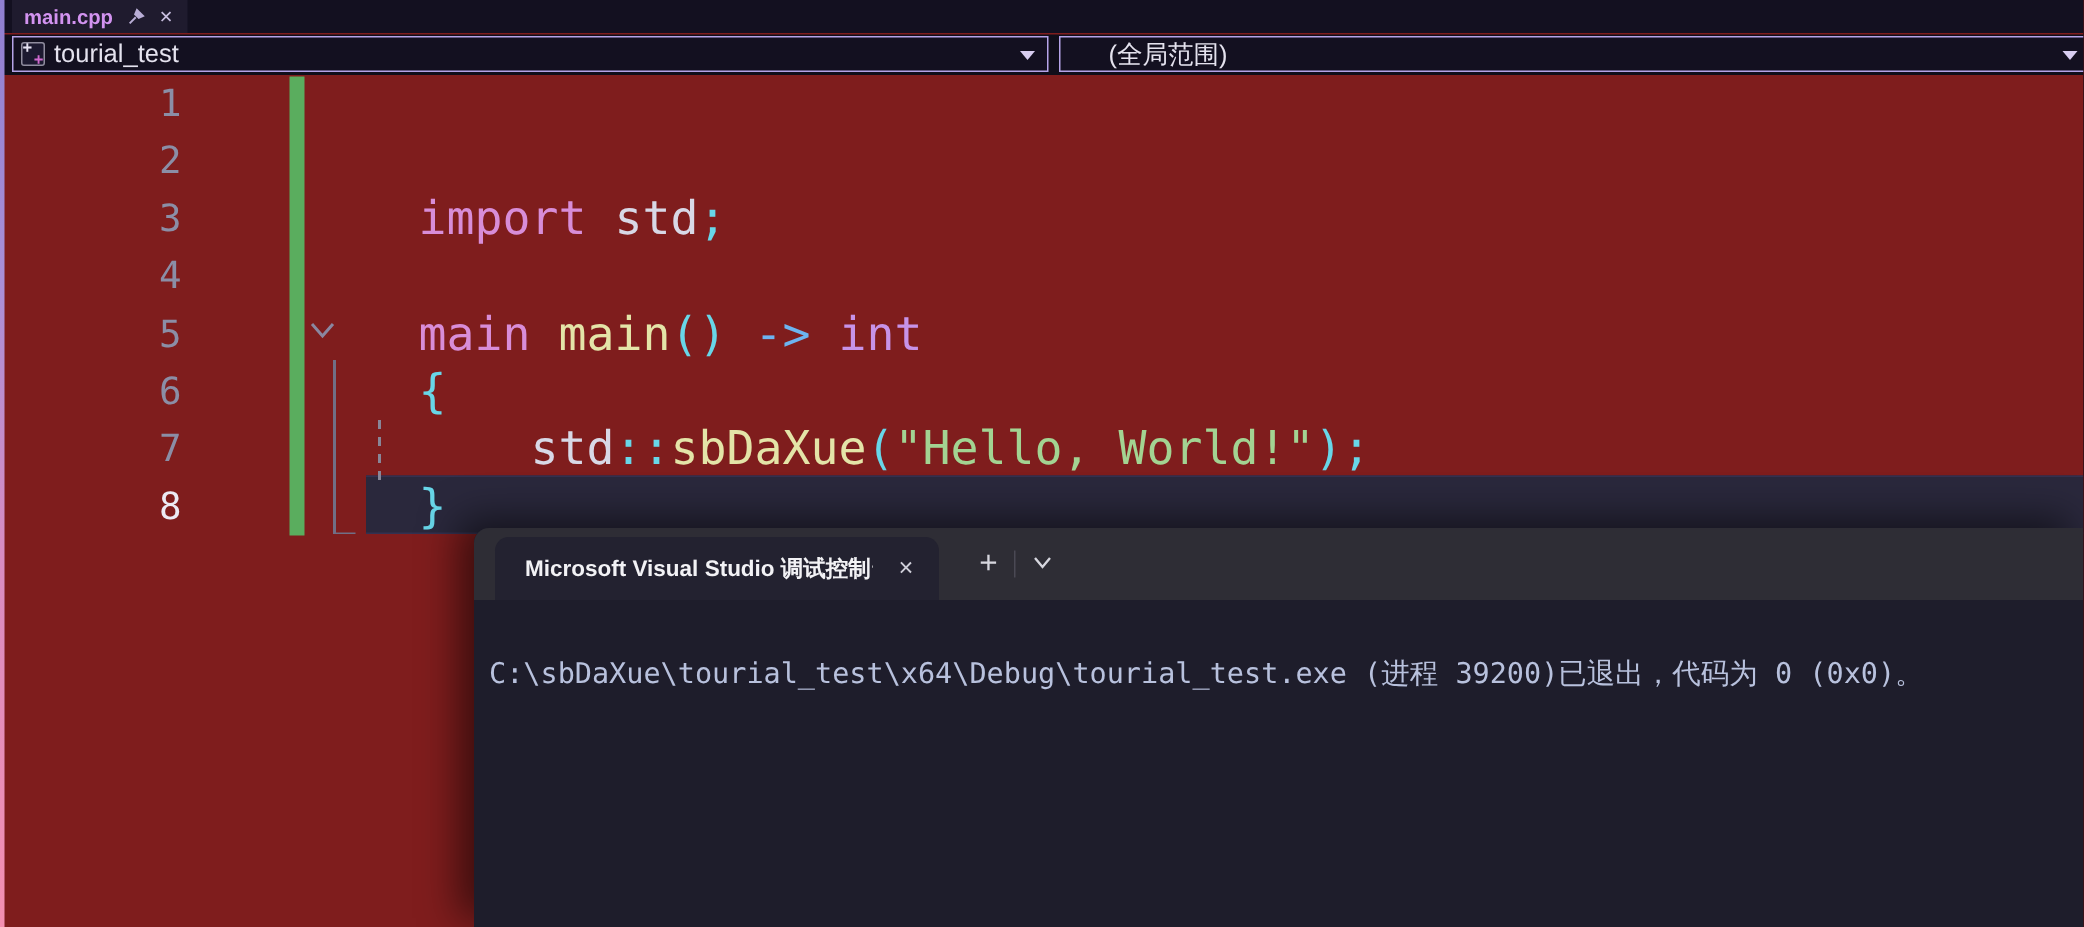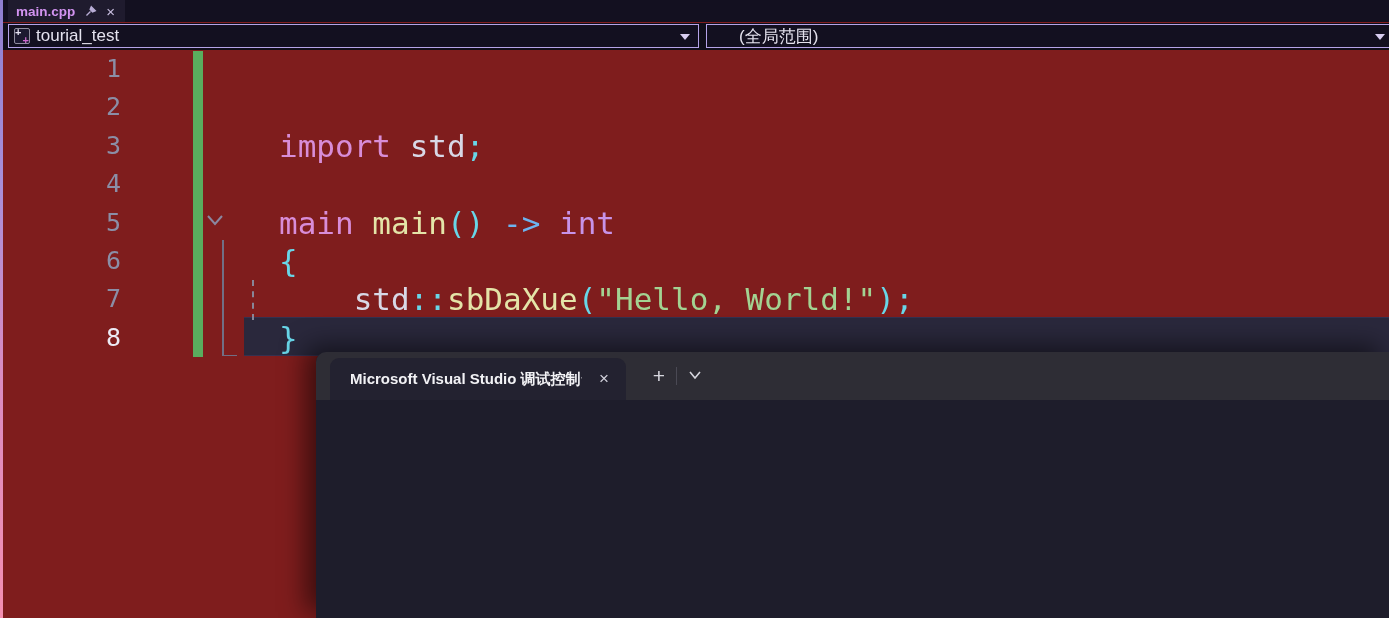--- a/index.html
+++ b/index.html
@@ -146,15 +146,15 @@
       <div class="t-tab">
         <span class="t-title">Microsoft Visual Studio 调试控制台</span>
         <span class="t-x">×</span>
       </div>
       <div class="t-plus">+</div>
       <div class="t-sep"></div>
       <svg class="t-chev" viewBox="0 0 14 10">
         <polyline points="2,2 7,8 12,2" fill="none" stroke="#d6d6de" stroke-width="1.6"></polyline>
       </svg>
     </div>
-    <div class="t-body" id="tbody"><div class="t-line"></div></div>
+    <div class="t-body" id="tbody"><div class="t-line"></div><div class="t-line">C:\sbDaXue\tourial_test\x64\Debug\tourial_test.exe (进程 39200)已退出，代码为 0 (0x0)。</div></div>
   </div>
 </div>
 
 </body></html>

